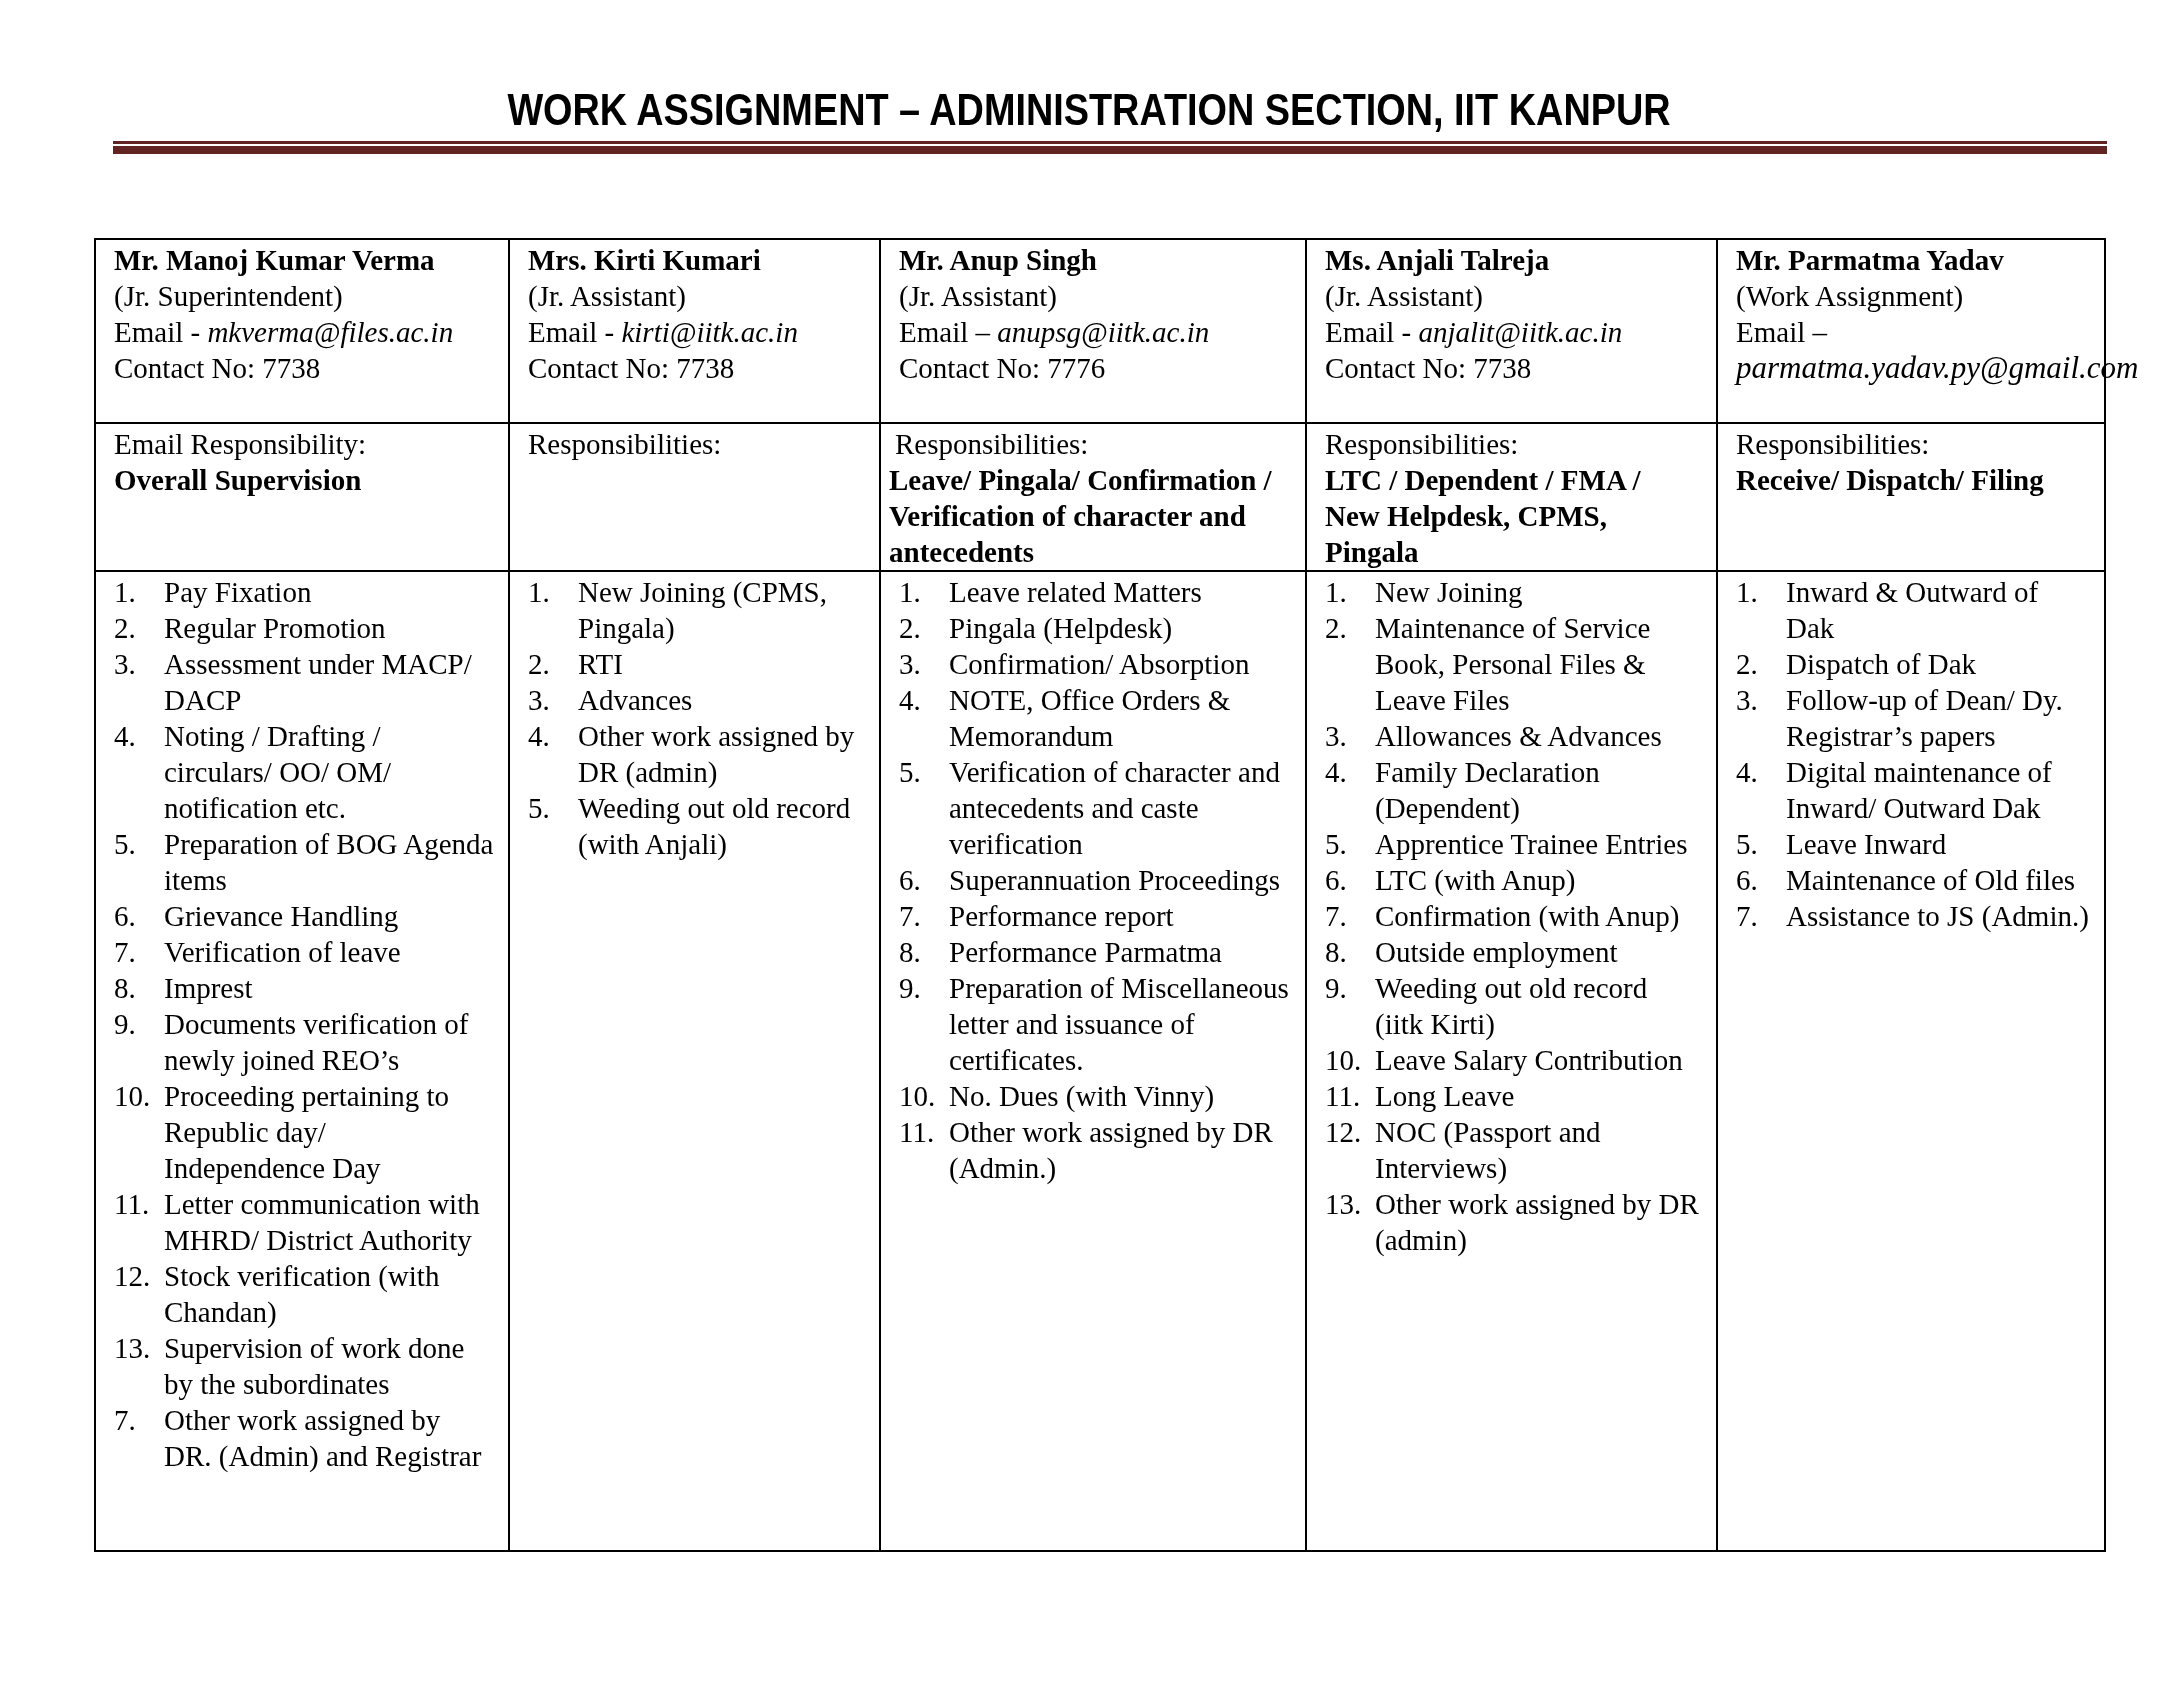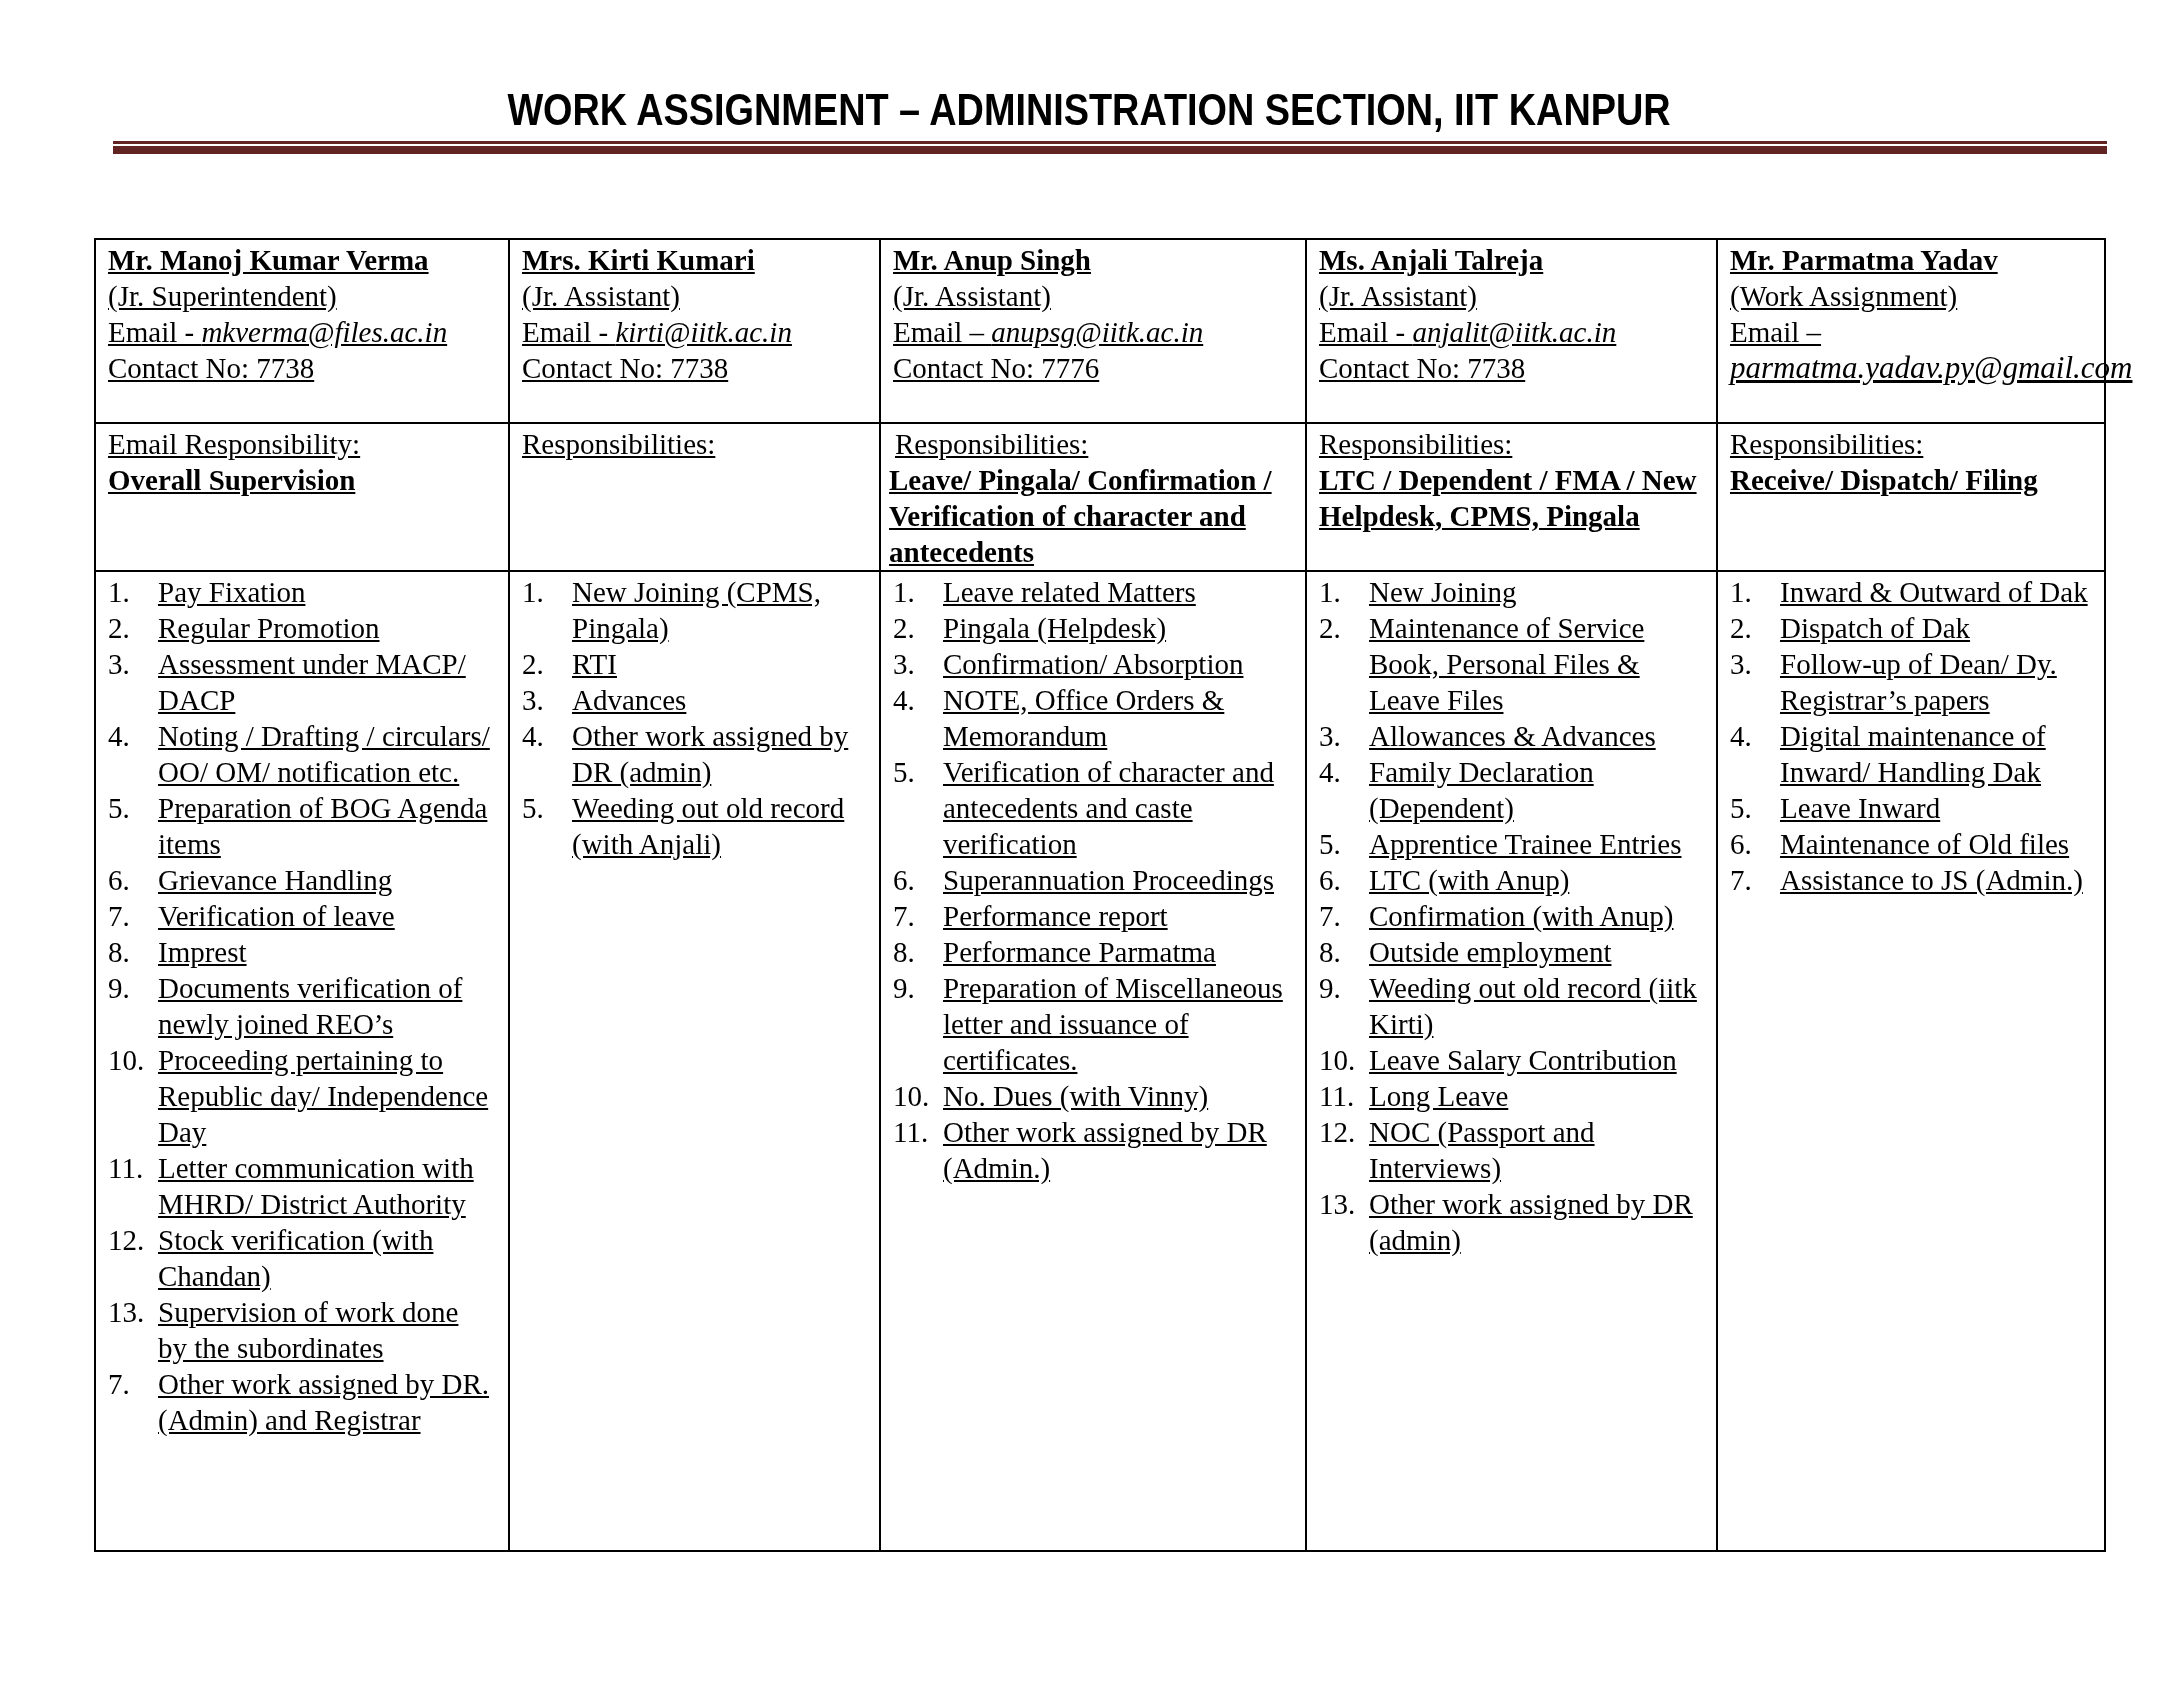--- a/index.html
+++ b/index.html
@@ -14,21 +14,21 @@
     transform: scaleX(0.86); transform-origin: 1089px 0;
   }
   .rule-thin { position: absolute; left: 113px; width: 1994px; top: 141px; height: 3px; background: #622423; }
   .rule-thick { position: absolute; left: 113px; width: 1994px; top: 146px; height: 8px; background: #622423; }
 
   table.grid {
     position: absolute; left: 94px; top: 238px; width: 2010px;
     border-collapse: collapse; table-layout: fixed;
     font-size: 29px; line-height: 36px;
   }
-  table.grid td { border: 2px solid #000; vertical-align: top; padding: 2px 14px 0 12px; text-decoration: underline; }
+  table.grid td { border: 2px solid #000; vertical-align: top; padding: 2px 14px 0 18px; }
   table.grid col.c1 { width: 414px; }
   table.grid col.c2 { width: 371px; }
   table.grid col.c3 { width: 426px; }
   table.grid col.c4 { width: 411px; }
   table.grid col.c5 { width: 388px; }
   tr.r1 td { height: 180px; }
   tr.r2 td { height: 139px; }
   tr.r3 td { height: 976px; }
   .name { font-weight: bold; }
   .email { font-style: italic; }
@@ -166,21 +166,21 @@
             <li><span class="num">11.</span><span>Long Leave</span></li>
             <li><span class="num">12.</span><span>NOC (Passport and Interviews)</span></li>
             <li><span class="num">13.</span><span>Other work assigned by DR (admin)</span></li>
           </ol>
         </td>
     <td>
           <ol class="tasks">
             <li><span class="num">1.</span><span>Inward &amp; Outward of Dak</span></li>
             <li><span class="num">2.</span><span>Dispatch of Dak</span></li>
             <li><span class="num">3.</span><span>Follow-up of Dean/ Dy. Registrar’s papers</span></li>
-            <li><span class="num">4.</span><span>Digital maintenance of Inward/ Handling Dak</span></li>
+            <li><span class="num">4.</span><span>Digital maintenance of Inward/ Outward Dak</span></li>
             <li><span class="num">5.</span><span>Leave Inward</span></li>
             <li><span class="num">6.</span><span>Maintenance of Old files</span></li>
             <li><span class="num">7.</span><span>Assistance to JS (Admin.)</span></li>
           </ol>
         </td>
   </tr>
 </tbody>
   </table>
 
 

